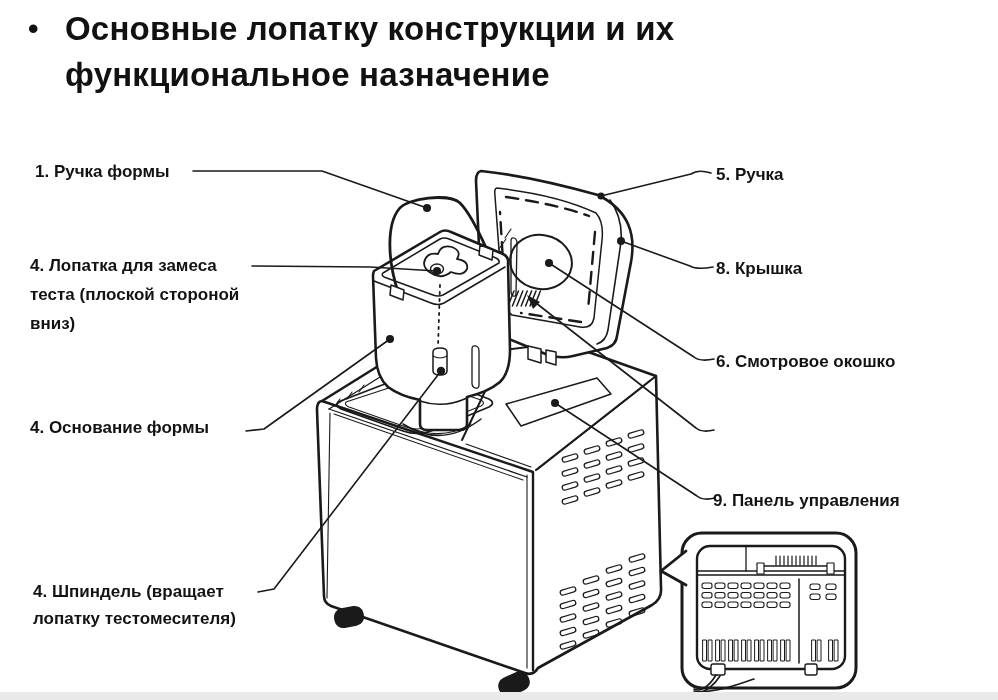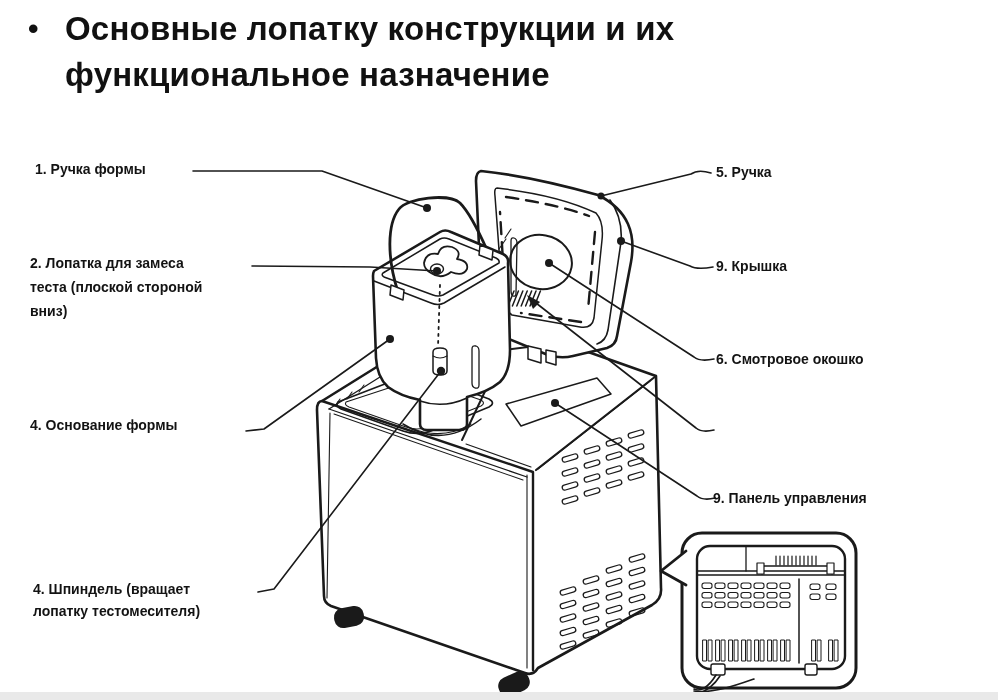--- a/index.html
+++ b/index.html
@@ -3,21 +3,21 @@
 <meta charset="utf-8">
 <style>
   html,body{margin:0;padding:0;background:#fff;}
   body{width:998px;height:700px;position:relative;overflow:hidden;
        font-family:"Liberation Sans","DejaVu Sans",sans-serif;color:#161616;}
   .stage{position:absolute;inset:0;}
   .title{position:absolute;left:28px;top:6px;width:830px;display:flex;
          font-weight:700;font-size:33px;line-height:1.4;letter-spacing:.2px;color:#111;}
   .title .bullet{width:37px;font-size:30px;line-height:1.5;}
   .title .ttext{white-space:pre-line;}
-  .plabel{position:absolute;font-size:14px;font-weight:700;line-height:1.25;
+  .plabel{position:absolute;font-size:17px;font-weight:700;line-height:1.25;
           white-space:pre-line;color:#131313;}
   .lbl1{left:35px;top:161px;}
   .lbl2{left:30px;top:251px;line-height:1.72;}
   .lbl3{left:30px;top:417px;}
   .lbl4{left:33px;top:578px;line-height:1.6;}
   .lbl5{left:716px;top:164px;}
   .lbl6{left:716px;top:258px;}
   .lbl7{left:716px;top:351px;}
   .lbl8{left:714px;top:419px;line-height:1.35;}
   .lbl9{left:713px;top:490px;}
@@ -254,24 +254,24 @@
     <rect x="0" y="692" width="998" height="8" fill="#e9e9e9"></rect>
   </svg>
 
   <div class="title">
     <span class="bullet">•</span>
     <span class="ttext">Основные лопатку конструкции и их
 функциональное назначение</span>
   </div>
 
   <div class="plabel lbl1">1. Ручка формы</div>
-  <div class="plabel lbl2">2. Лопатка для замеса
+  <div class="plabel lbl2">4. Лопатка для замеса
 теста (плоской стороной
 вниз)</div>
   <div class="plabel lbl3">4. Основание формы</div>
   <div class="plabel lbl4">4. Шпиндель  (вращает
 лопатку тестомесителя)</div>
   <div class="plabel lbl5">5. Ручка</div>
-  <div class="plabel lbl6">9. Крышка</div>
+  <div class="plabel lbl6">8. Крышка</div>
   <div class="plabel lbl7">6. Смотровое окошко</div>
   <div class="plabel lbl9">9. Панель управления</div>
 
 </div>
 
 </body></html>

